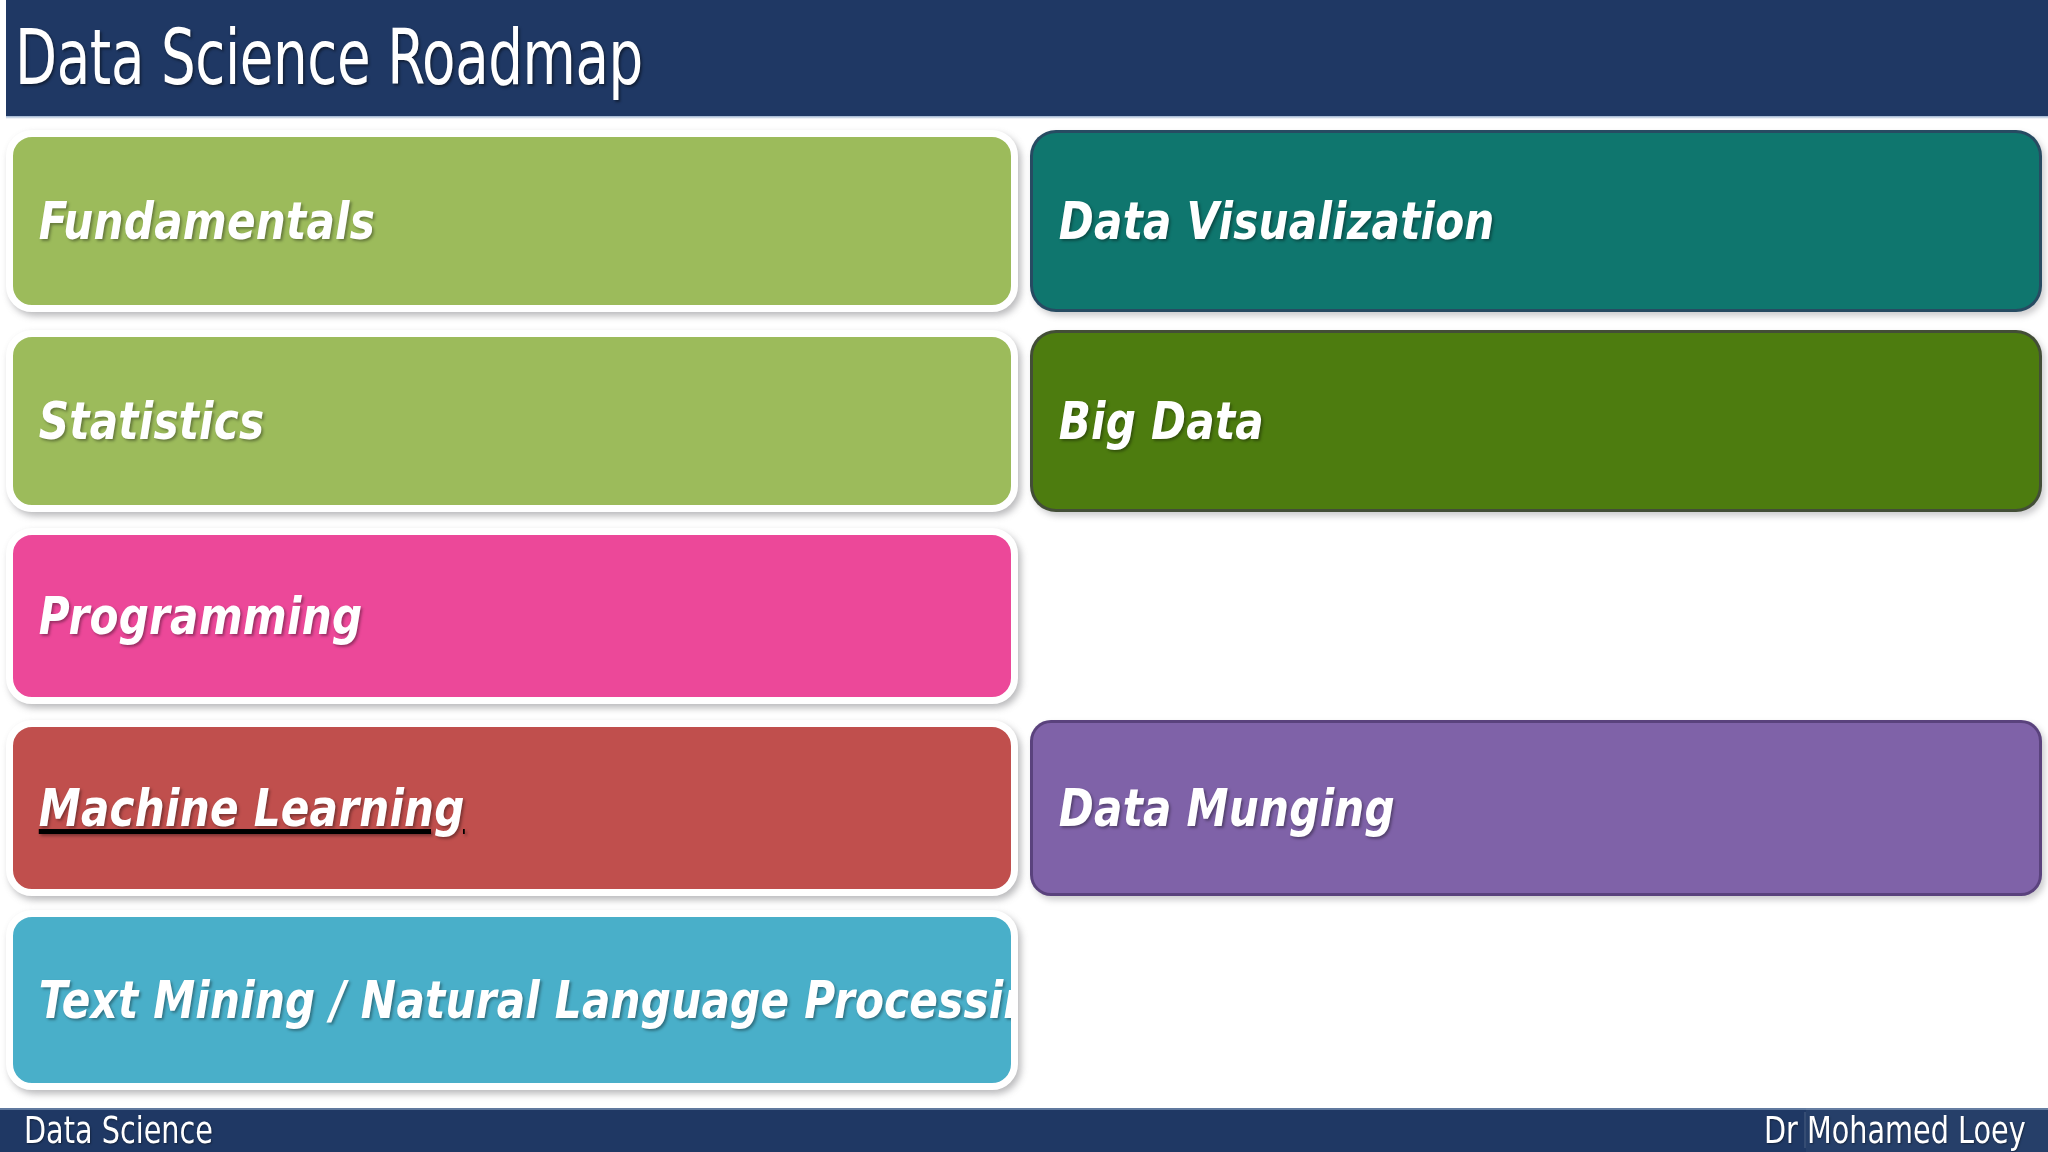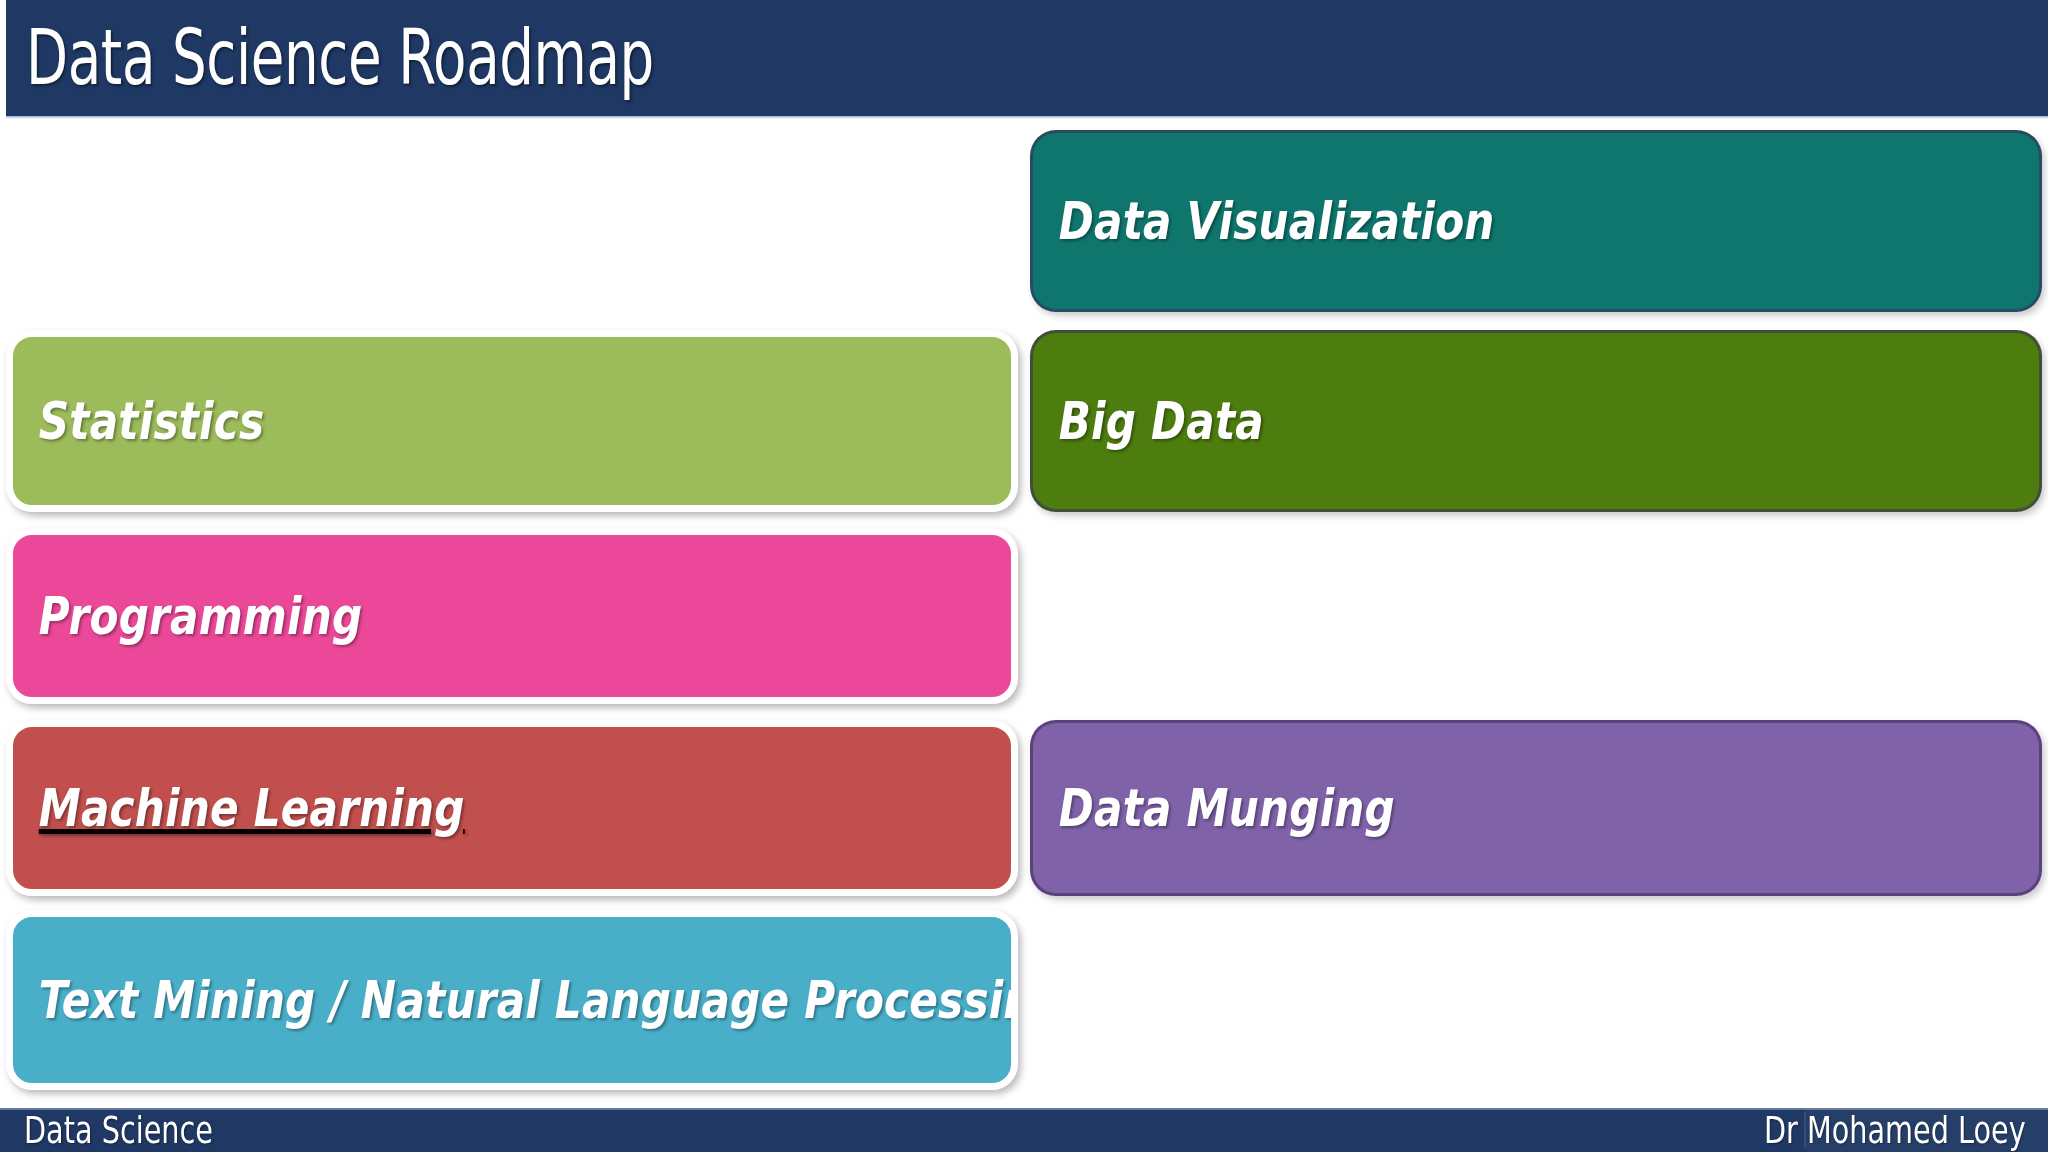--- a/index.html
+++ b/index.html
@@ -20,21 +20,21 @@
   .title-bar {
     position: absolute;
     left: 6px;
     top: 0px;
     width: 2042px;
     height: 116px;
     background: #1F3864;
     display: flex;
     align-items: center;
     box-sizing: border-box;
-    padding-left: 20px;
+    padding-left: 9px;
   }
   .title-bar::after {
     content: "";
     position: absolute;
     left: 0; right: 0; bottom: -3px;
     height: 3px;
     background: linear-gradient(to bottom, rgba(120,150,190,.75), rgba(255,255,255,0));
   }
   .title-text {
     color: #ffffff;
@@ -175,41 +175,44 @@
 </head>
 <body>
 
 <div class="title-bar">
   <span class="title-text">Data Science Roadmap</span>
 </div>
 
 <div class="board">
 
   <div class="col col-left" id="col-left">
+      <div class="box style-white-frame" style="top: 12px; height: 182px; background: rgb(156, 187, 91);">
+        <span class="box-label label-white">Fundamentals</span>
+      </div>
       <div class="box style-white-frame" style="top: 212px; height: 182px; background: rgb(156, 187, 91);">
         <span class="box-label label-white">Statistics</span>
       </div>
       <div class="box style-white-frame" style="top: 410px; height: 176px; background: #ec4899;">
         <span class="box-label label-white">Programming</span>
       </div>
       <div class="box style-white-frame" style="top: 602px; height: 176px; background: rgb(192, 79, 77); text-decoration: underline;">
         <span class="box-label label-white">Machine Learning</span>
       </div>
       <div class="box style-white-frame" style="top: 792px; height: 180px; background: rgb(73, 175, 201);">
         <span class="box-label label-white">Text Mining / Natural Language Processing</span>
       </div>
     </div>
   <div class="col col-right" id="col-right">
       <div class="box style-dark-stroke" style="top: 12px; height: 182px; background: #0f766e;">
         <span class="box-label label-white">Data Visualization</span>
       </div>
       <div class="box style-dark-stroke" style="top: 212px; height: 182px; background: #4d7c0f;">
         <span class="box-label label-white">Big Data</span>
       </div>
-      <div class="box style-dark-stroke" style="top: 602px; height: 176px; background: rgb(127, 98, 168);">
+      <div class="box style-dark-stroke" style="top: 602px; height: 176px; background: rgb(127, 98, 168); border-radius: 21px;">
         <span class="box-label label-white">Data Munging</span>
       </div>
     </div>
 
 </div>
 
 <div class="footer">
   <div class="footer-panel"></div>
   <div class="footer-divider"></div>
   <span class="footer-left">Data Science</span>

